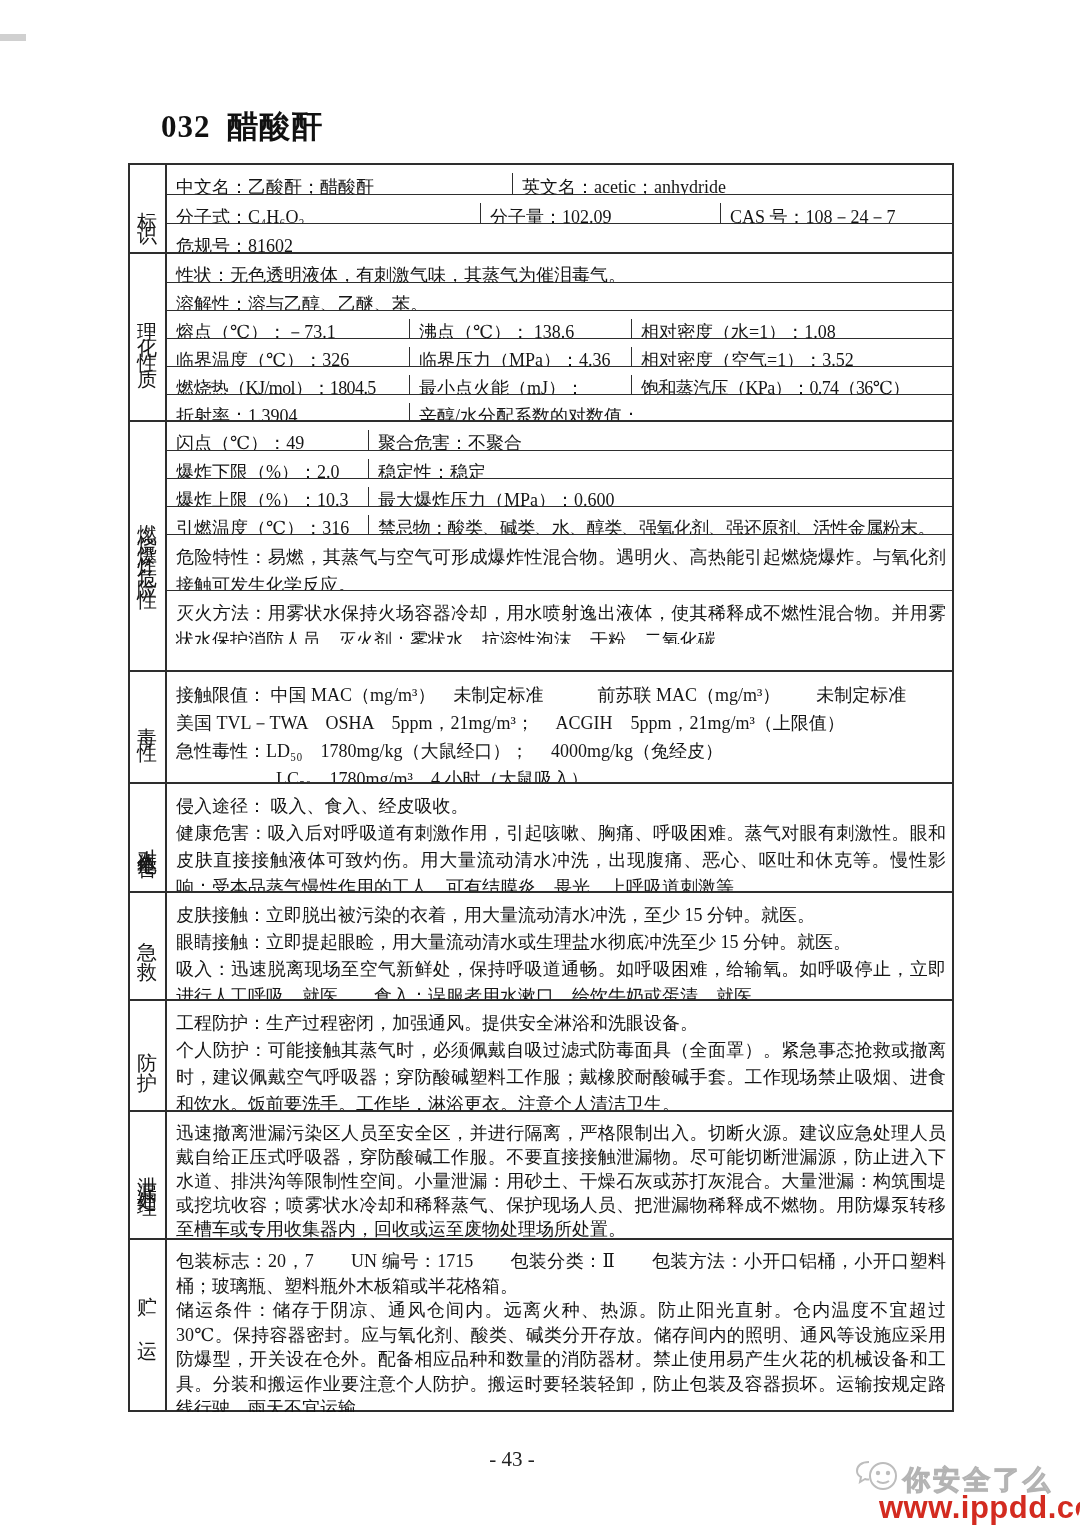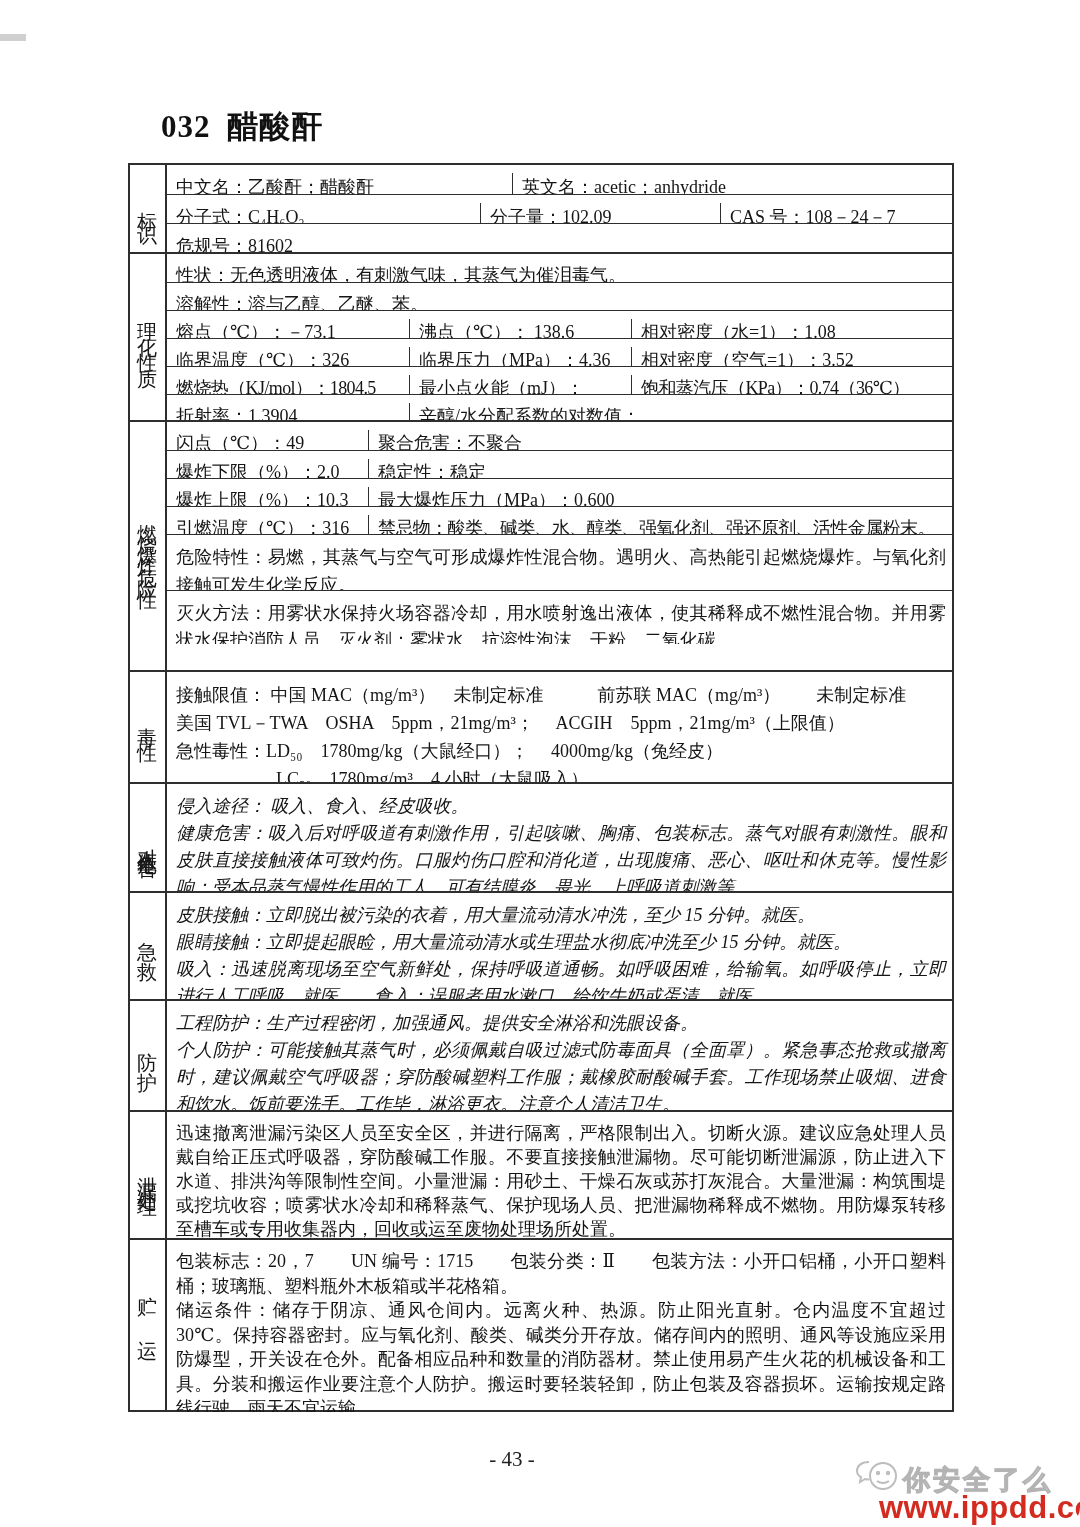--- a/index.html
+++ b/index.html
@@ -26,21 +26,21 @@
   .cell + .cell { border-left:1px solid var(--bc); }
   .flex1 { flex:1; }
   .r29 { height:29px; } .r29 .cell { line-height:28px; }
   .r28 { height:28px; } .r28 .cell { line-height:27px; }
   .w345{width:345px;flex:none} .w313{width:313px;flex:none} .w240{width:240px;flex:none}
   .w242{width:242px;flex:none} .w222{width:222px;flex:none} .w201{width:201px;flex:none}
   .fit { letter-spacing:-0.6px; }
   .blk { white-space:normal; padding-top:1px; }
   .wrap { white-space:normal; text-align:justify; }
   .nowrap { white-space:nowrap; overflow:hidden; }
-  .lh28 div { line-height:28px; } .lh27 div { line-height:27px;font-style:italic; }
+  .lh28 div { line-height:28px; } .lh27 div { line-height:27px; }
   .lh275 { line-height:27.5px; } .lh265 { line-height:26.5px; }
   .lh24 div { line-height:24px; } .lh245 div { line-height:24.5px; }
   .h56{height:56px} .h54{height:54px} .h112{height:112px} .h109{height:109px}
   .h108{height:108px} .h111{height:111px} .h120{height:128px} .h172{height:172px}
   .indent { padding-left:100px; }
 
   .pagenum { position:absolute; left:0; top:1447px; width:1024px; text-align:center; font-size:21px; color:#222; }
   .wm { position:absolute; left:0; top:0; width:1080px; height:1527px; pointer-events:none; }
   .wm-logo { position:absolute; left:855px; top:1458px; }
   .wm-brand { position:absolute; left:903px; top:1462px; font-size:27px; font-weight:bold; letter-spacing:3px;
@@ -158,21 +158,21 @@
     </div>
 
     <div class="sec h109">
       <div class="lab">
           <span class="sp2">对人体危害</span>
         </div>
       <div class="body">
         <div class="row h109">
           <div class="cell flex1 blk lh27">
             <div class="nowrap">侵入途径： 吸入、食入、经皮吸收。</div>
-            <div class="wrap">健康危害：吸入后对呼吸道有刺激作用，引起咳嗽、胸痛、包装标志。蒸气对眼有刺激性。眼和皮肤直接接触液体可致灼伤。口服灼伤口腔和消化道，出现腹痛、恶心、呕吐和休克等。慢性影响：受本品蒸气慢性作用的工人，可有结膜炎、畏光、上呼吸道刺激等。</div>
+            <div class="wrap">健康危害：吸入后对呼吸道有刺激作用，引起咳嗽、胸痛、呼吸困难。蒸气对眼有刺激性。眼和皮肤直接接触液体可致灼伤。用大量流动清水冲洗，出现腹痛、恶心、呕吐和休克等。慢性影响：受本品蒸气慢性作用的工人，可有结膜炎、畏光、上呼吸道刺激等。</div>
           </div>
         </div>
       </div>
     </div>
 
     <div class="sec h108">
       <div class="lab">
           <span class="sp20">急救</span>
         </div>
       <div class="body">

